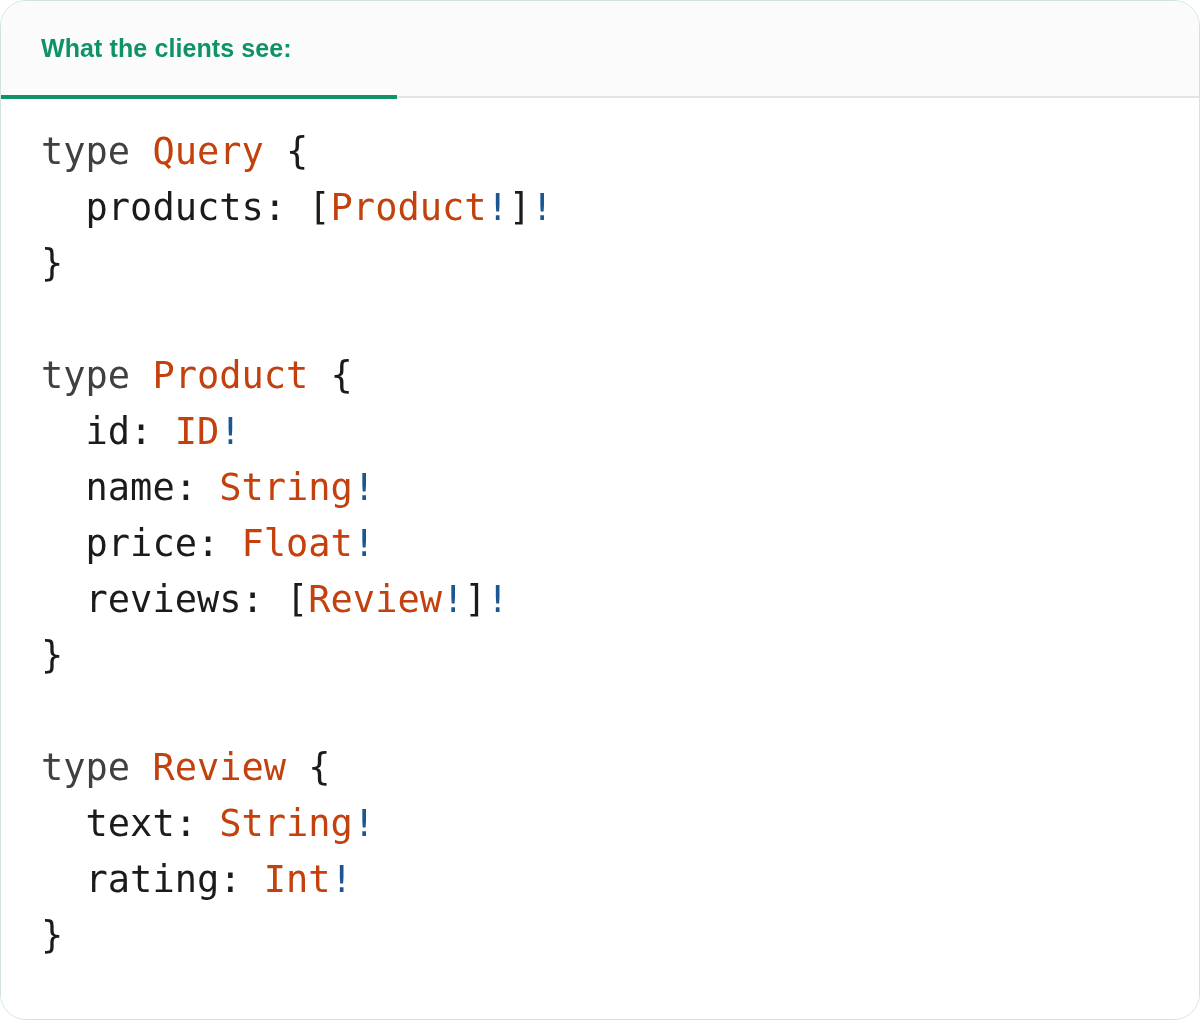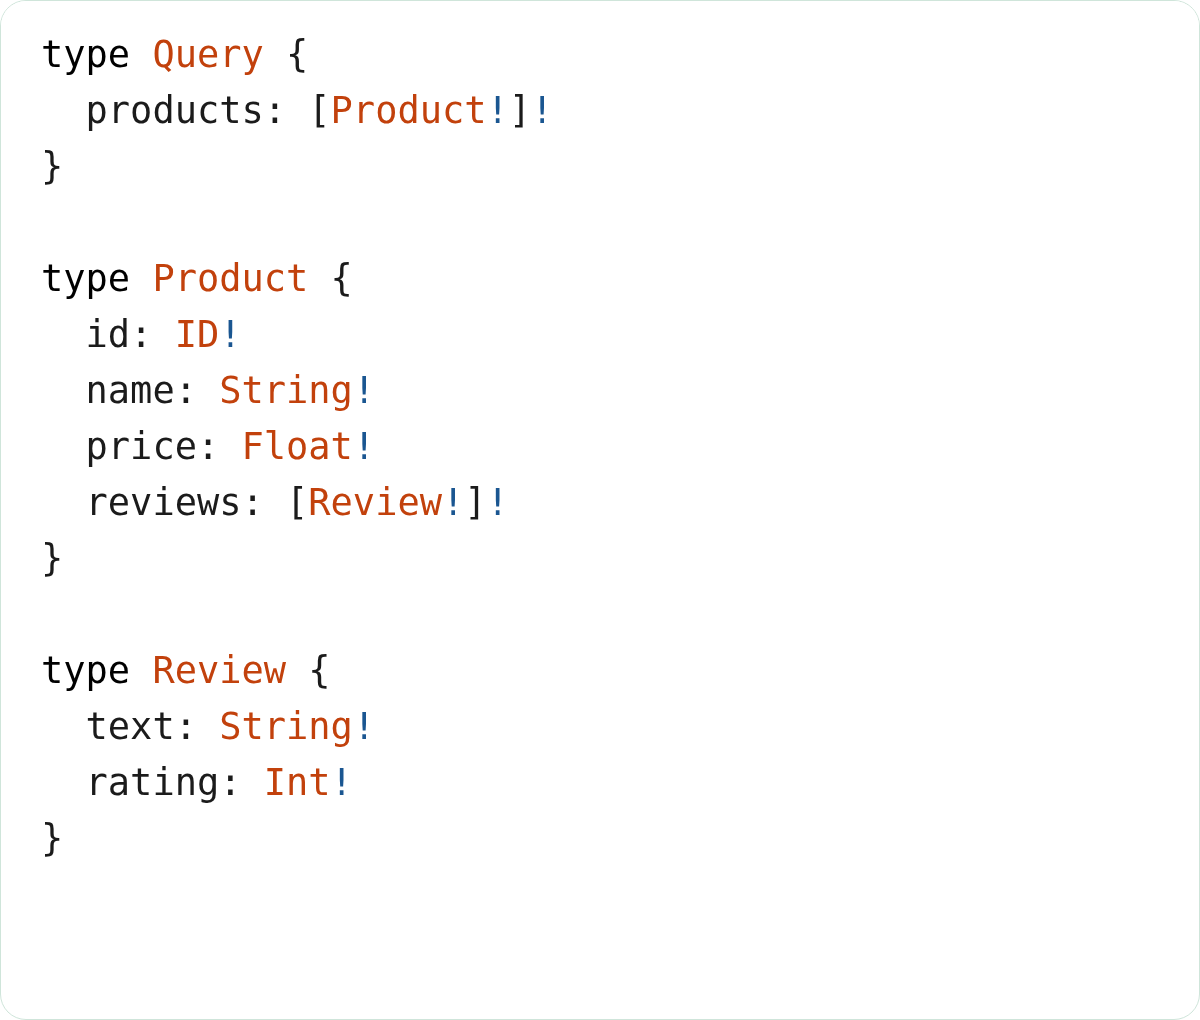--- a/index.html
+++ b/index.html
@@ -88,28 +88,33 @@
     line-height: 56px;
     font-weight: 500;
     color: #1b1b1b;
     white-space: pre;
     tab-size: 2;
   }
 
   .ln { display: block; min-height: 56px; }
 
   
-  .kw   { color: #000000; }      
+  .kw   { color: #404040; }      
   .tn   { color: #c2410c; }      
   .pn   { color: #1b1b1b; }      
   .bang { color: #1a5691; }      
 </style>
 </head>
 <body>
 
 <div class="card">
 
+  <div class="tabstrip">
+    <div class="tab active">
+      <span class="tab-label">What the clients see:</span>
+    </div>
+  </div>
 
   <div class="code-body">
     <pre class="code" id="code-block"><span class="ln"><span class="kw">type</span><span class="pn"> </span><span class="tn">Query</span><span class="pn"> {</span></span><span class="ln"><span class="pn">  products: [</span><span class="tn">Product</span><span class="bang">!</span><span class="pn">]</span><span class="bang">!</span></span><span class="ln"><span class="pn">}</span></span><span class="ln">&nbsp;</span><span class="ln"><span class="kw">type</span><span class="pn"> </span><span class="tn">Product</span><span class="pn"> {</span></span><span class="ln"><span class="pn">  id: </span><span class="tn">ID</span><span class="bang">!</span></span><span class="ln"><span class="pn">  name: </span><span class="tn">String</span><span class="bang">!</span></span><span class="ln"><span class="pn">  price: </span><span class="tn">Float</span><span class="bang">!</span></span><span class="ln"><span class="pn">  reviews: [</span><span class="tn">Review</span><span class="bang">!</span><span class="pn">]</span><span class="bang">!</span></span><span class="ln"><span class="pn">}</span></span><span class="ln">&nbsp;</span><span class="ln"><span class="kw">type</span><span class="pn"> </span><span class="tn">Review</span><span class="pn"> {</span></span><span class="ln"><span class="pn">  text: </span><span class="tn">String</span><span class="bang">!</span></span><span class="ln"><span class="pn">  rating: </span><span class="tn">Int</span><span class="bang">!</span></span><span class="ln"><span class="pn">}</span></span></pre>
   </div>
 
 </div>
 
 </body></html>

